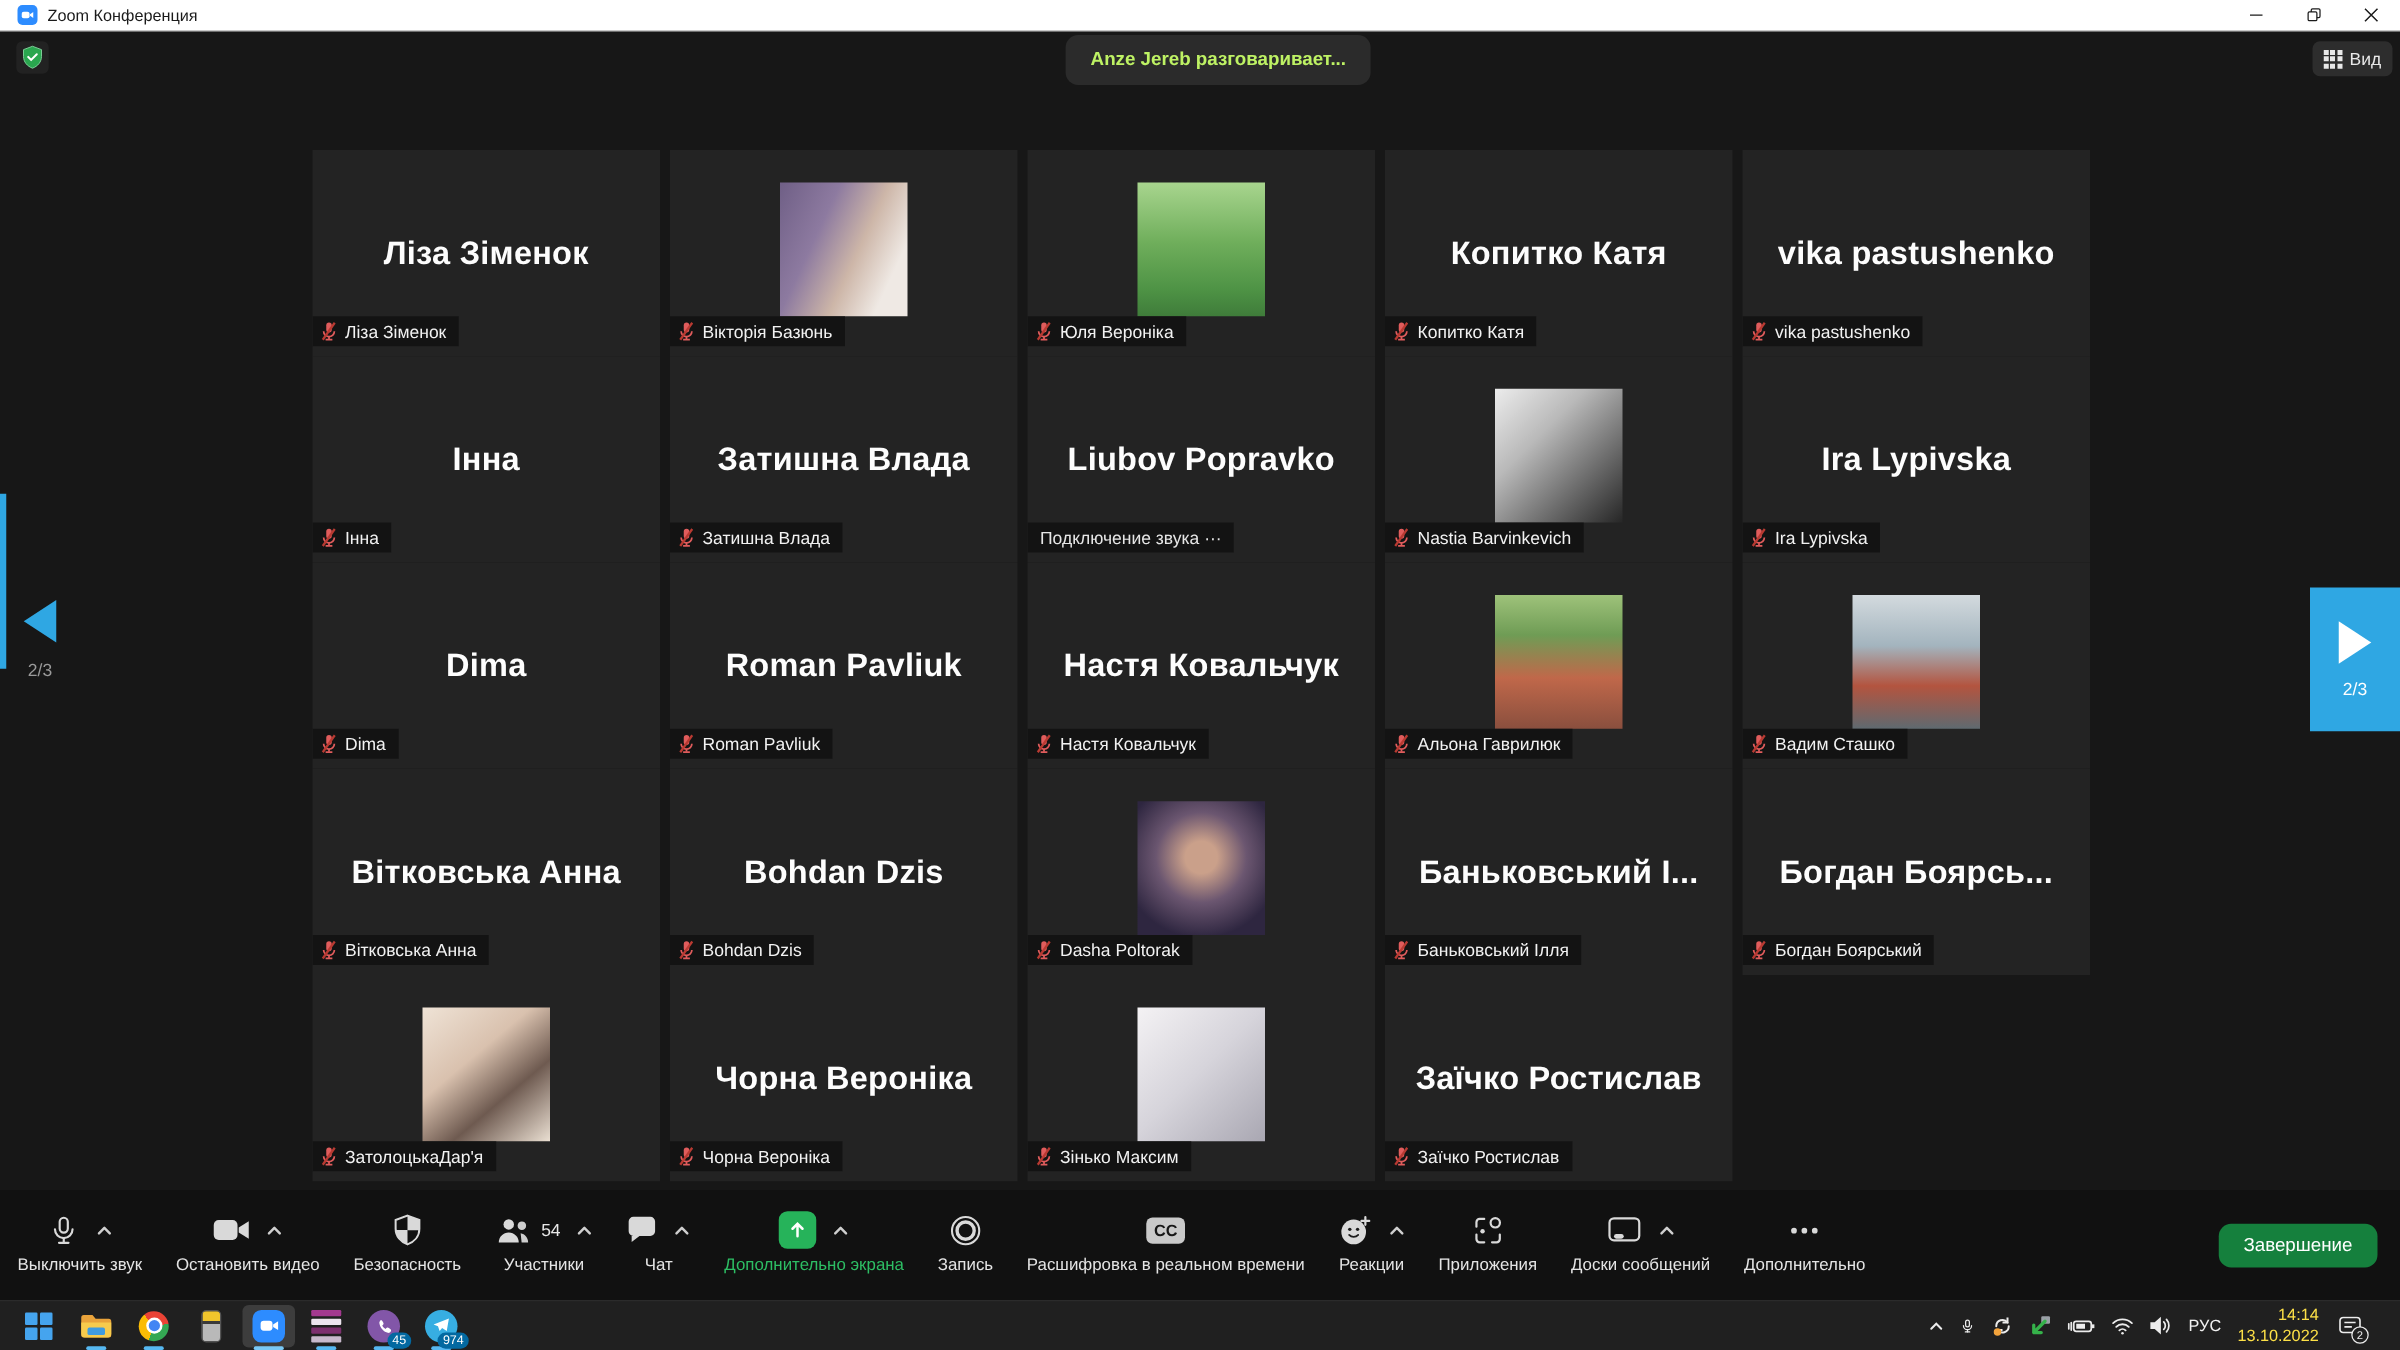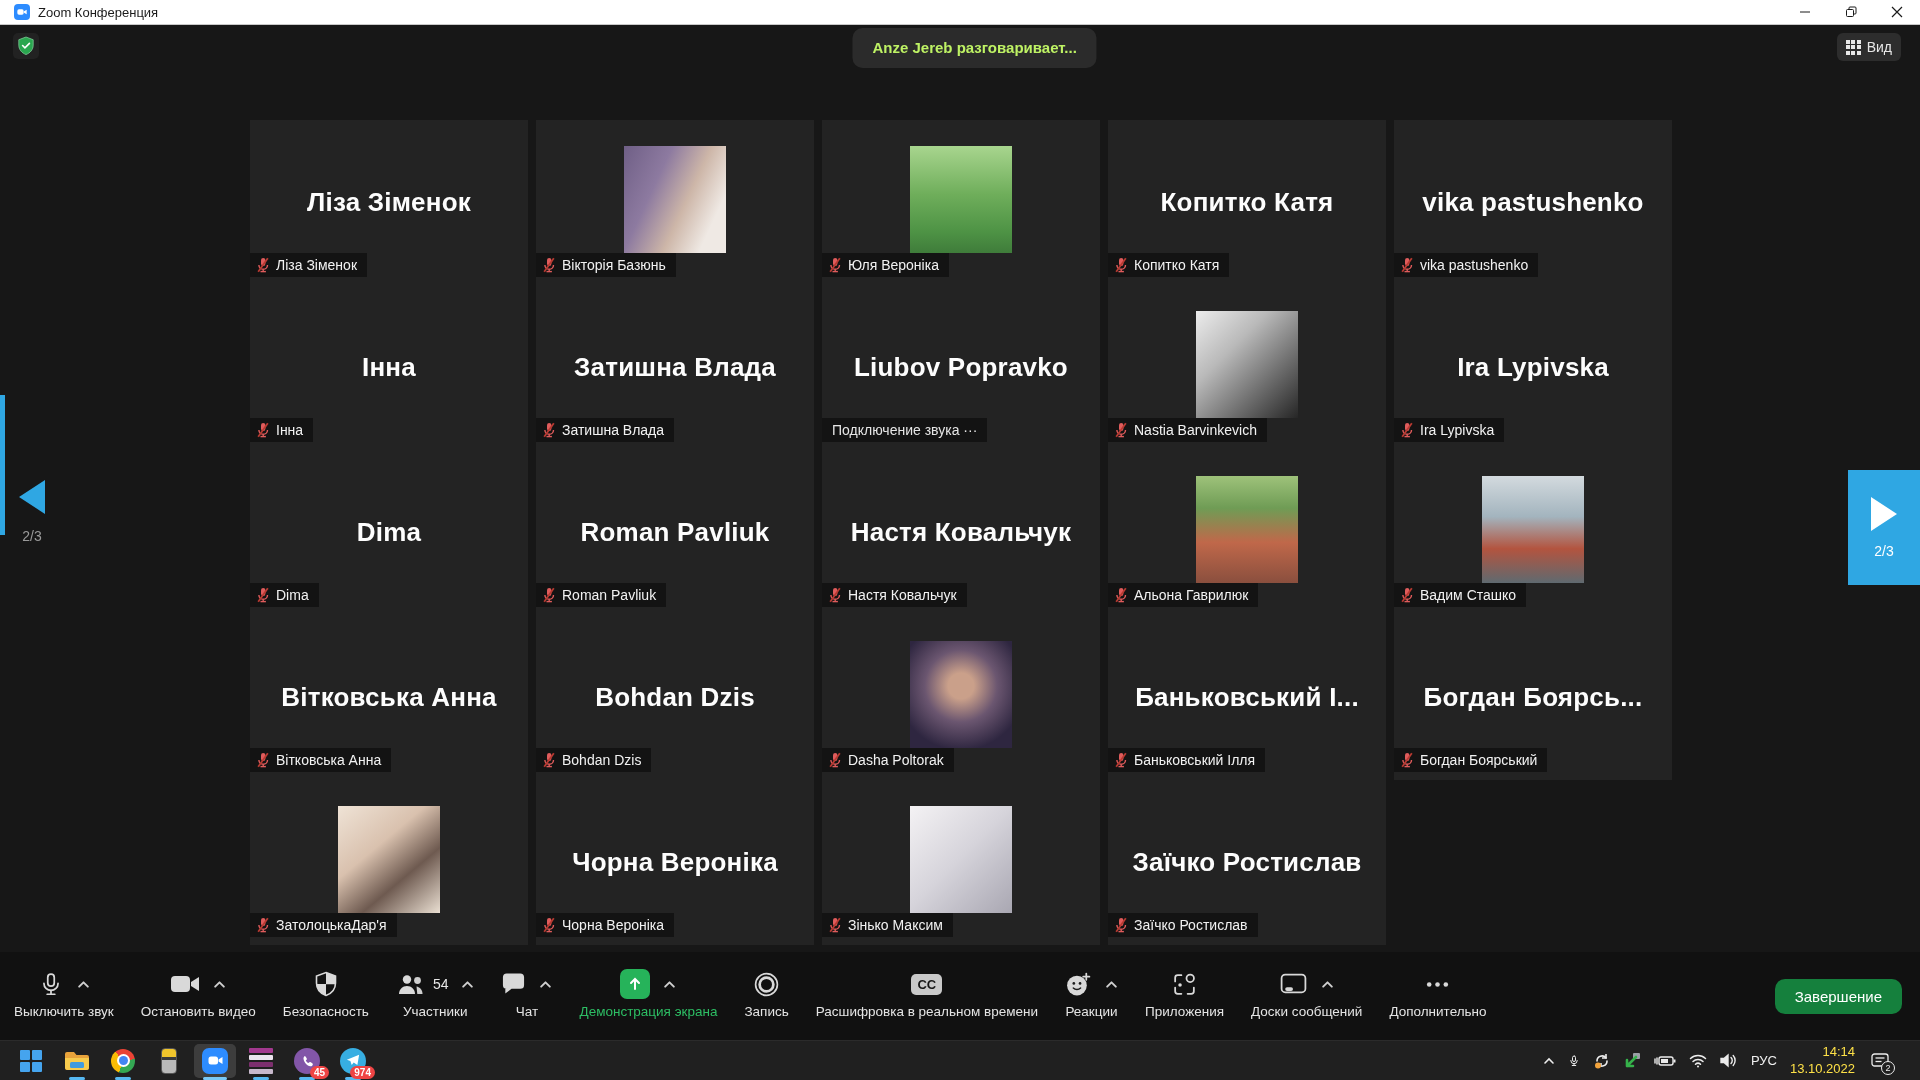--- a/index.html
+++ b/index.html
@@ -16,21 +16,21 @@
   .tb-controls { margin-left:auto; display:flex; height:100%; }
   .tb-btn { width:46px; height:100%; display:flex; align-items:center; justify-content:center; }
 
   
   .meeting { position:absolute; top:25px; left:0; width:1920px; height:1015px; background:#171717; }
   .security-badge { position:absolute; top:8px; left:13px; width:26px; height:26px;
     background:#222; border-radius:5px; display:flex; align-items:center; justify-content:center; }
   .toast { position:absolute; top:3px; left:50%; transform:translateX(-44%);
     background:#2b2b2b; border-radius:10px; height:40px; line-height:40px;
     padding:0 20px; color:#bef264; font-weight:bold; font-size:15px; }
-  .view-btn { position:absolute; top:8px; right:19px; height:28px; background:#2d2d2d;
+  .view-btn { position:absolute; top:8px; right:6px; height:28px; background:#2d2d2d;
     border-radius:6px; display:flex; align-items:center; gap:6px; padding:0 9px; color:#e8e8e8; font-size:14px; }
   .grid-glyph { display:grid; grid-template-columns:repeat(3,4px); grid-template-rows:repeat(3,4px); gap:1.5px; }
   .grid-glyph span { background:#e8e8e8; }
 
   
   #grid { position:absolute; left:250px; top:95px; width:1422px;
     display:grid; grid-template-columns:repeat(5,278px); grid-auto-rows:165px; gap:0 8px; }
   .tile { position:relative; background:#232323; overflow:hidden; }
   .center-name { position:absolute; inset:0; display:flex; align-items:center; justify-content:center;
     color:#fdfdfd; font-size:26px; font-weight:bold; letter-spacing:.2px; padding:0 10px; text-align:center; }
@@ -82,22 +82,22 @@
   
   .taskbar { position:absolute; left:0; bottom:0; width:1920px; height:40px; background:#202020;
     border-top:1px solid #2b2b2b; display:flex; align-items:center; z-index:60; }
   .tb-apps { display:flex; align-items:center; height:100%; padding-left:8px; }
   .app { position:relative; width:46px; height:40px; display:flex; align-items:center; justify-content:center; }
   .app.active::before { content:""; position:absolute; inset:3px 2px; background:#3d3d3d; border-radius:5px; }
   .app .ic { position:relative; z-index:1; }
   .underline { position:absolute; bottom:1px; left:50%; transform:translateX(-50%);
     width:16px; height:3px; border-radius:2px; background:#56b8f1; }
   .app.active .underline { width:24px; background:#79c8f5; }
-  .badge { position:absolute; z-index:2; bottom:2px; right:1px; background:#ef4444; color:#fff;
-    font-size:10px; font-weight:bold; border-radius:8px; padding:1px 4px; line-height:11px; }
+  .badge { position:absolute; z-index:2; bottom:2px; right:1px; background:#0369a1; color:#fff;
+    font-size:10px; font-weight:normal; border-radius:8px; padding:1px 4px; line-height:11px; }
   .win-glyph { display:grid; grid-template-columns:10px 10px; grid-template-rows:10px 10px; gap:2px; }
   .win-glyph span { background:#45a4ee; border-radius:1px; }
   .chrome-ic { width:24px; height:24px; border-radius:50%;
     background:conic-gradient(from -40deg,#ea4335 0 120deg,#34a853 0 240deg,#fbbc05 0 360deg);
     display:flex; align-items:center; justify-content:center; }
   .chrome-ic .inner { width:13px; height:13px; border-radius:50%; background:#fff;
     display:flex; align-items:center; justify-content:center; }
   .chrome-ic .core { width:9px; height:9px; border-radius:50%; background:#4285f4; }
   .battery-ic { width:16px; height:26px; border-radius:4px;
     background:linear-gradient(180deg,#f0c52c 0 34%,#3a3a3a 34% 44%,#b9b9b9 44% 100%); border:1px solid #555; }
@@ -626,21 +626,21 @@
                   <path d="M8 13V3.5M4 7l4-4 4 4"></path>
                 </svg>
               </span>
             </span>
             <span style="display: flex; margin-left: 6px;">
               <svg width="13" height="9" viewBox="0 0 12 8" fill="none" stroke="#cfcfcf" stroke-width="1.8" stroke-linecap="round" stroke-linejoin="round">
                 <path d="M2 6l4-4 4 4"></path>
               </svg>
             </span>
           </div>
-          <div class="tlabel green">Демонстрация экрана</div>
+          <div class="tlabel green">Дополнительно экрана</div>
         </div>
         <div class="tbtn">
           <div class="icon-row">
             <span style="display: flex;">
               <svg width="27" height="27" viewBox="0 0 26 26" fill="none" stroke="#d9d9d9">
                 <circle cx="13" cy="13" r="10.5" stroke-width="1.6"></circle>
                 <circle cx="13" cy="13" r="6.6" stroke-width="2.6"></circle>
               </svg>
             </span>
           </div>

